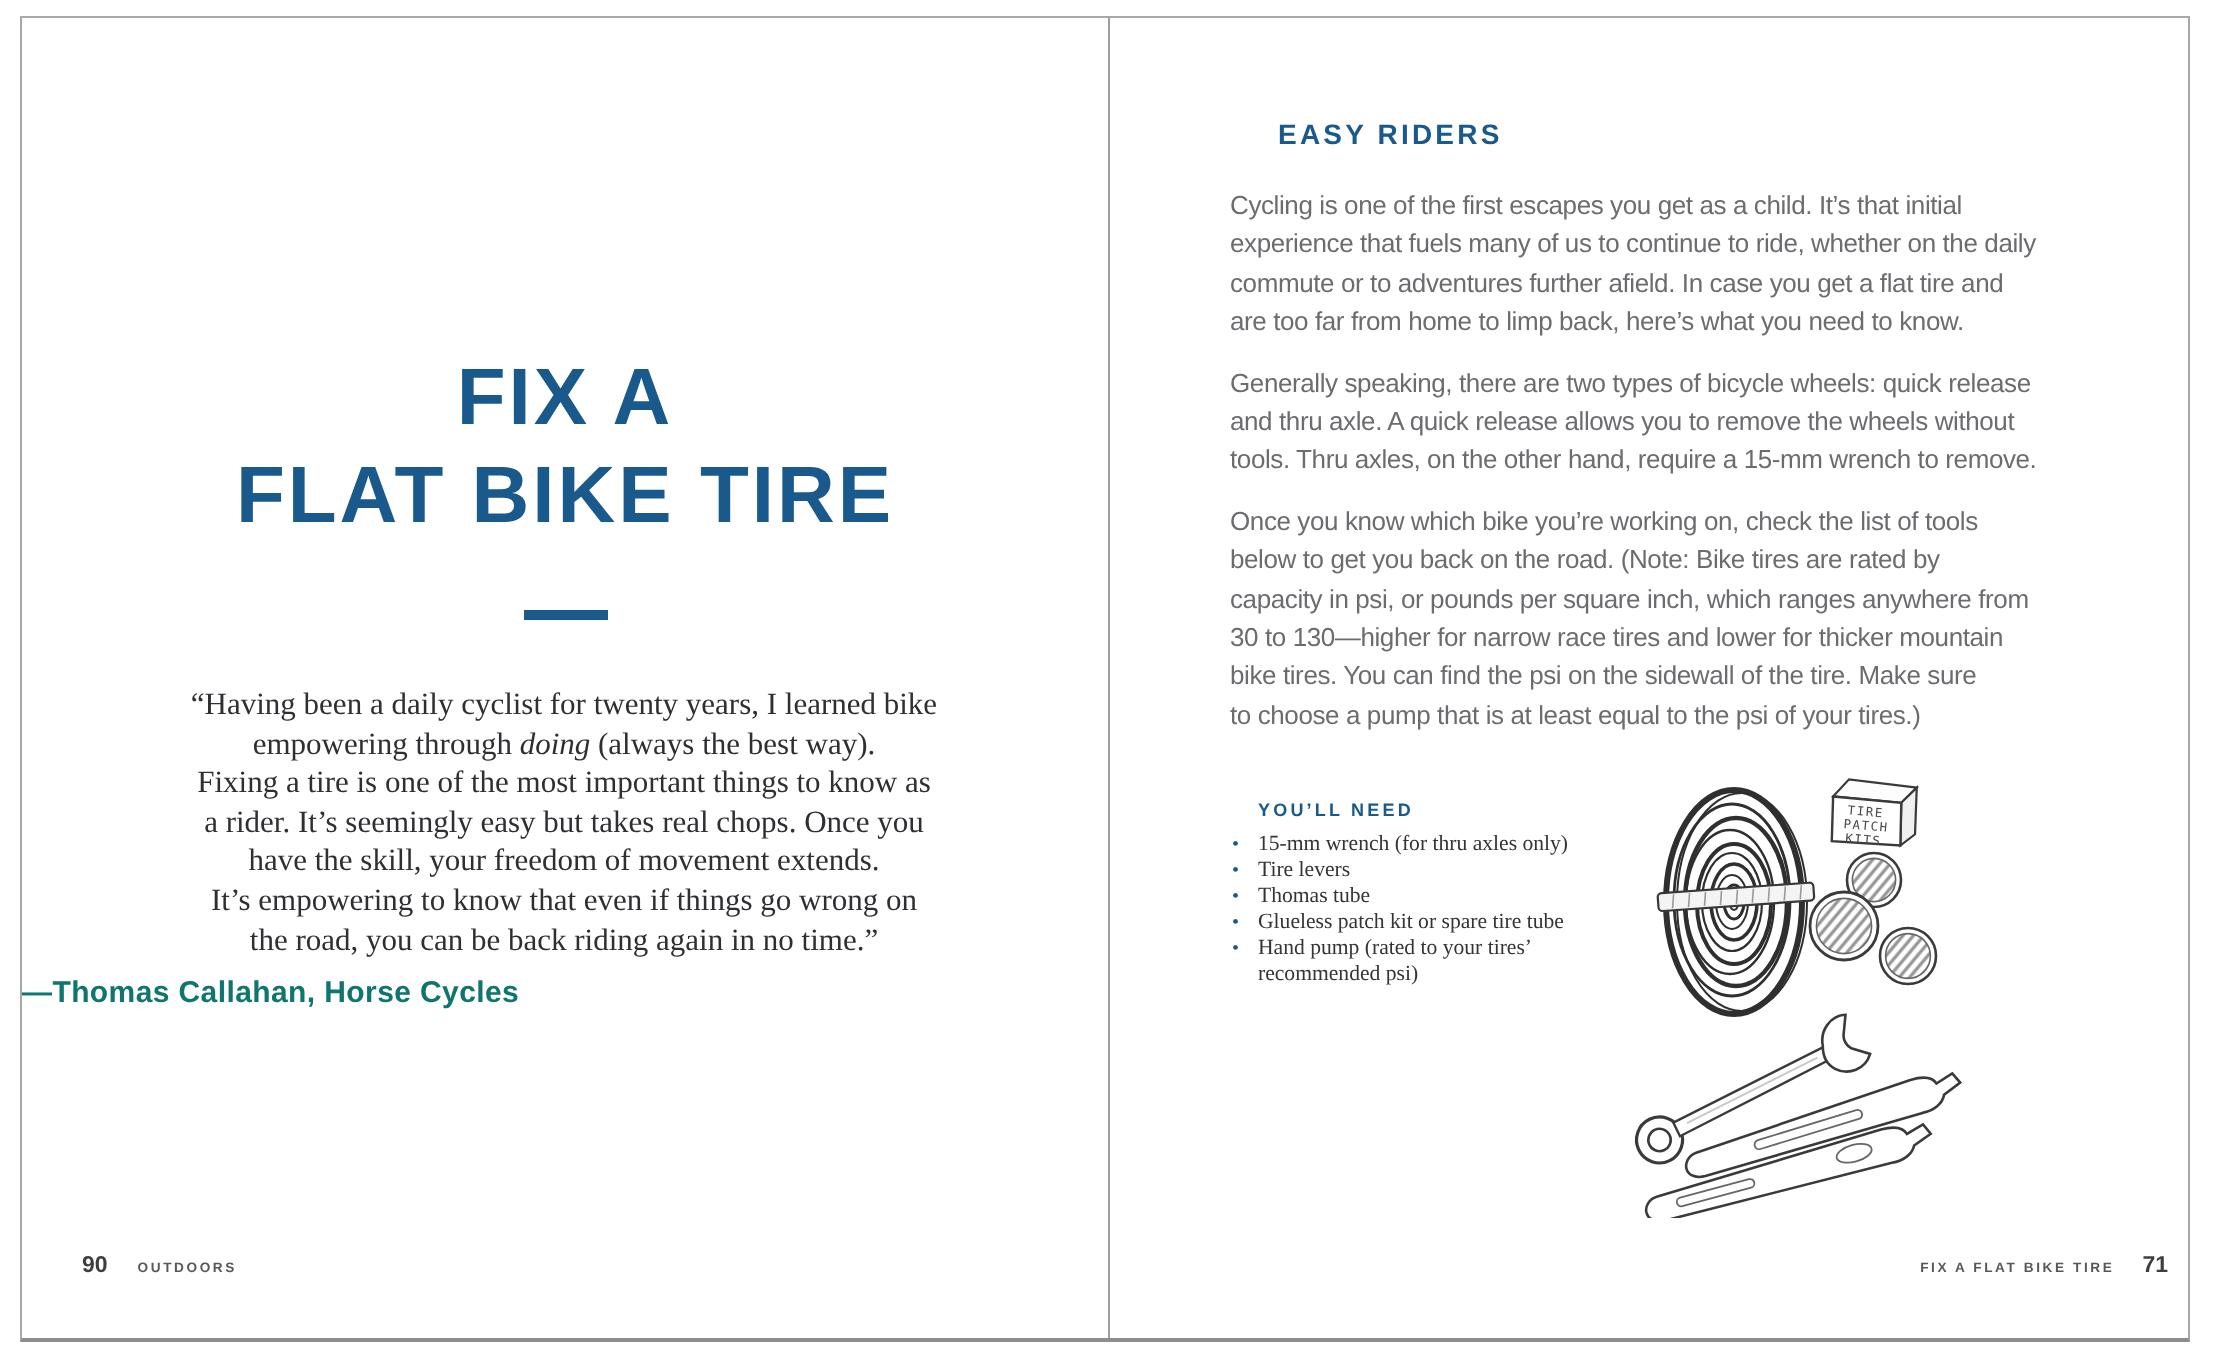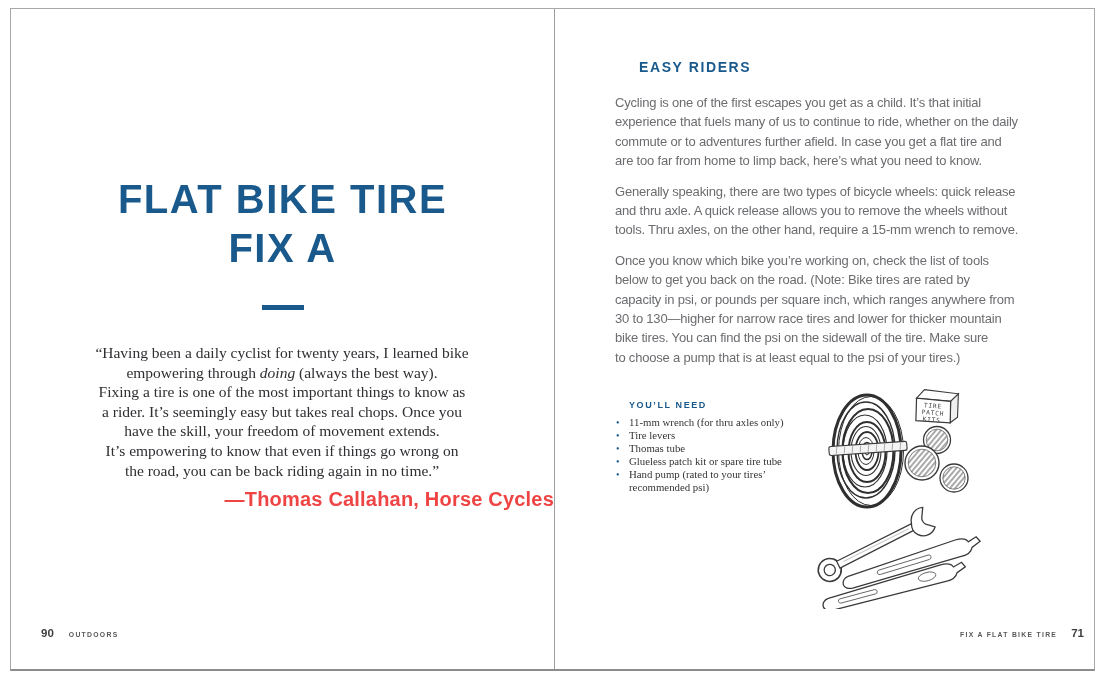--- a/index.html
+++ b/index.html
@@ -49,24 +49,24 @@
     text-align: center;
     font-family: "Liberation Serif", serif;
     font-size: 15.5px; line-height: 19.6px;
     color: #2e2f32;
     white-space: pre-line;
   }
   .pull-quote .qline { white-space: pre-line; }
   .pull-quote .ital { font-style: italic; }
   .attribution {
     position: absolute; top: 479px; left: 0; width: 100%;
-    text-align: right;
-    color: #ef4444;
+    text-align: left;
+    color: #0f766e;
     font-weight: bold;
-    font-size: 20px;
+    font-size: 15px;
     letter-spacing: 0.2px;
   }
   .folio {
     position: absolute; bottom: 30px;
     display: flex; align-items: baseline;
   }
   .folio-left  { left: 30px; }
   .folio-right { right: 10px; }
   .folio .pagenum {
     font-size: 11.5px; font-weight: bold; color: #3d3e40;
@@ -130,22 +130,22 @@
   .tools-art svg { display: block; }
 </style>
 </head>
 <body>
 
 <div class="spread">
 
   <div class="page page-left">
 
     <div class="chapter-title">
+      <div>FIX A</div>
       <div>FLAT BIKE TIRE</div>
-      <div>FIX A</div>
     </div>
 
     <div class="title-divider"></div>
 
     <div class="pull-quote"><span class="qline">“Having been a daily cyclist for twenty years, I learned bike</span>
       <span><span>empowering through </span><span class="ital">doing</span><span> (always the best way).</span></span>
       <span class="qline">Fixing a tire is one of the most important things to know as
 a rider. It’s seemingly easy but takes real chops. Once you
 have the skill, your freedom of movement extends.
 It’s empowering to know that even if things go wrong on
@@ -176,21 +176,21 @@
 below to get you back on the road. (Note: Bike tires are rated by
 capacity in psi, or pounds per square inch, which ranges anywhere from
 30 to 130—higher for narrow race tires and lower for thicker mountain
 bike tires. You can find the psi on the sidewall of the tire. Make sure
 to choose a pump that is at least equal to the psi of your tires.)</p>
     </div>
 
     <div class="youll-need">
       <div class="youll-need-heading">YOU’LL NEED</div>
       <ul class="need-list">
-        <li>11-mm wrench (for thru axles only)</li>
+        <li>15-mm wrench (for thru axles only)</li>
         <li>Tire levers</li>
         <li>Thomas tube</li>
         <li>Glueless patch kit or spare tire tube</li>
         <li>Hand pump (rated to your tires’
 recommended psi)</li>
       </ul>
     </div>
 
     <div class="tools-art">
       <svg viewBox="0 0 178 222" width="178" height="222" xmlns="http://www.w3.org/2000/svg">

